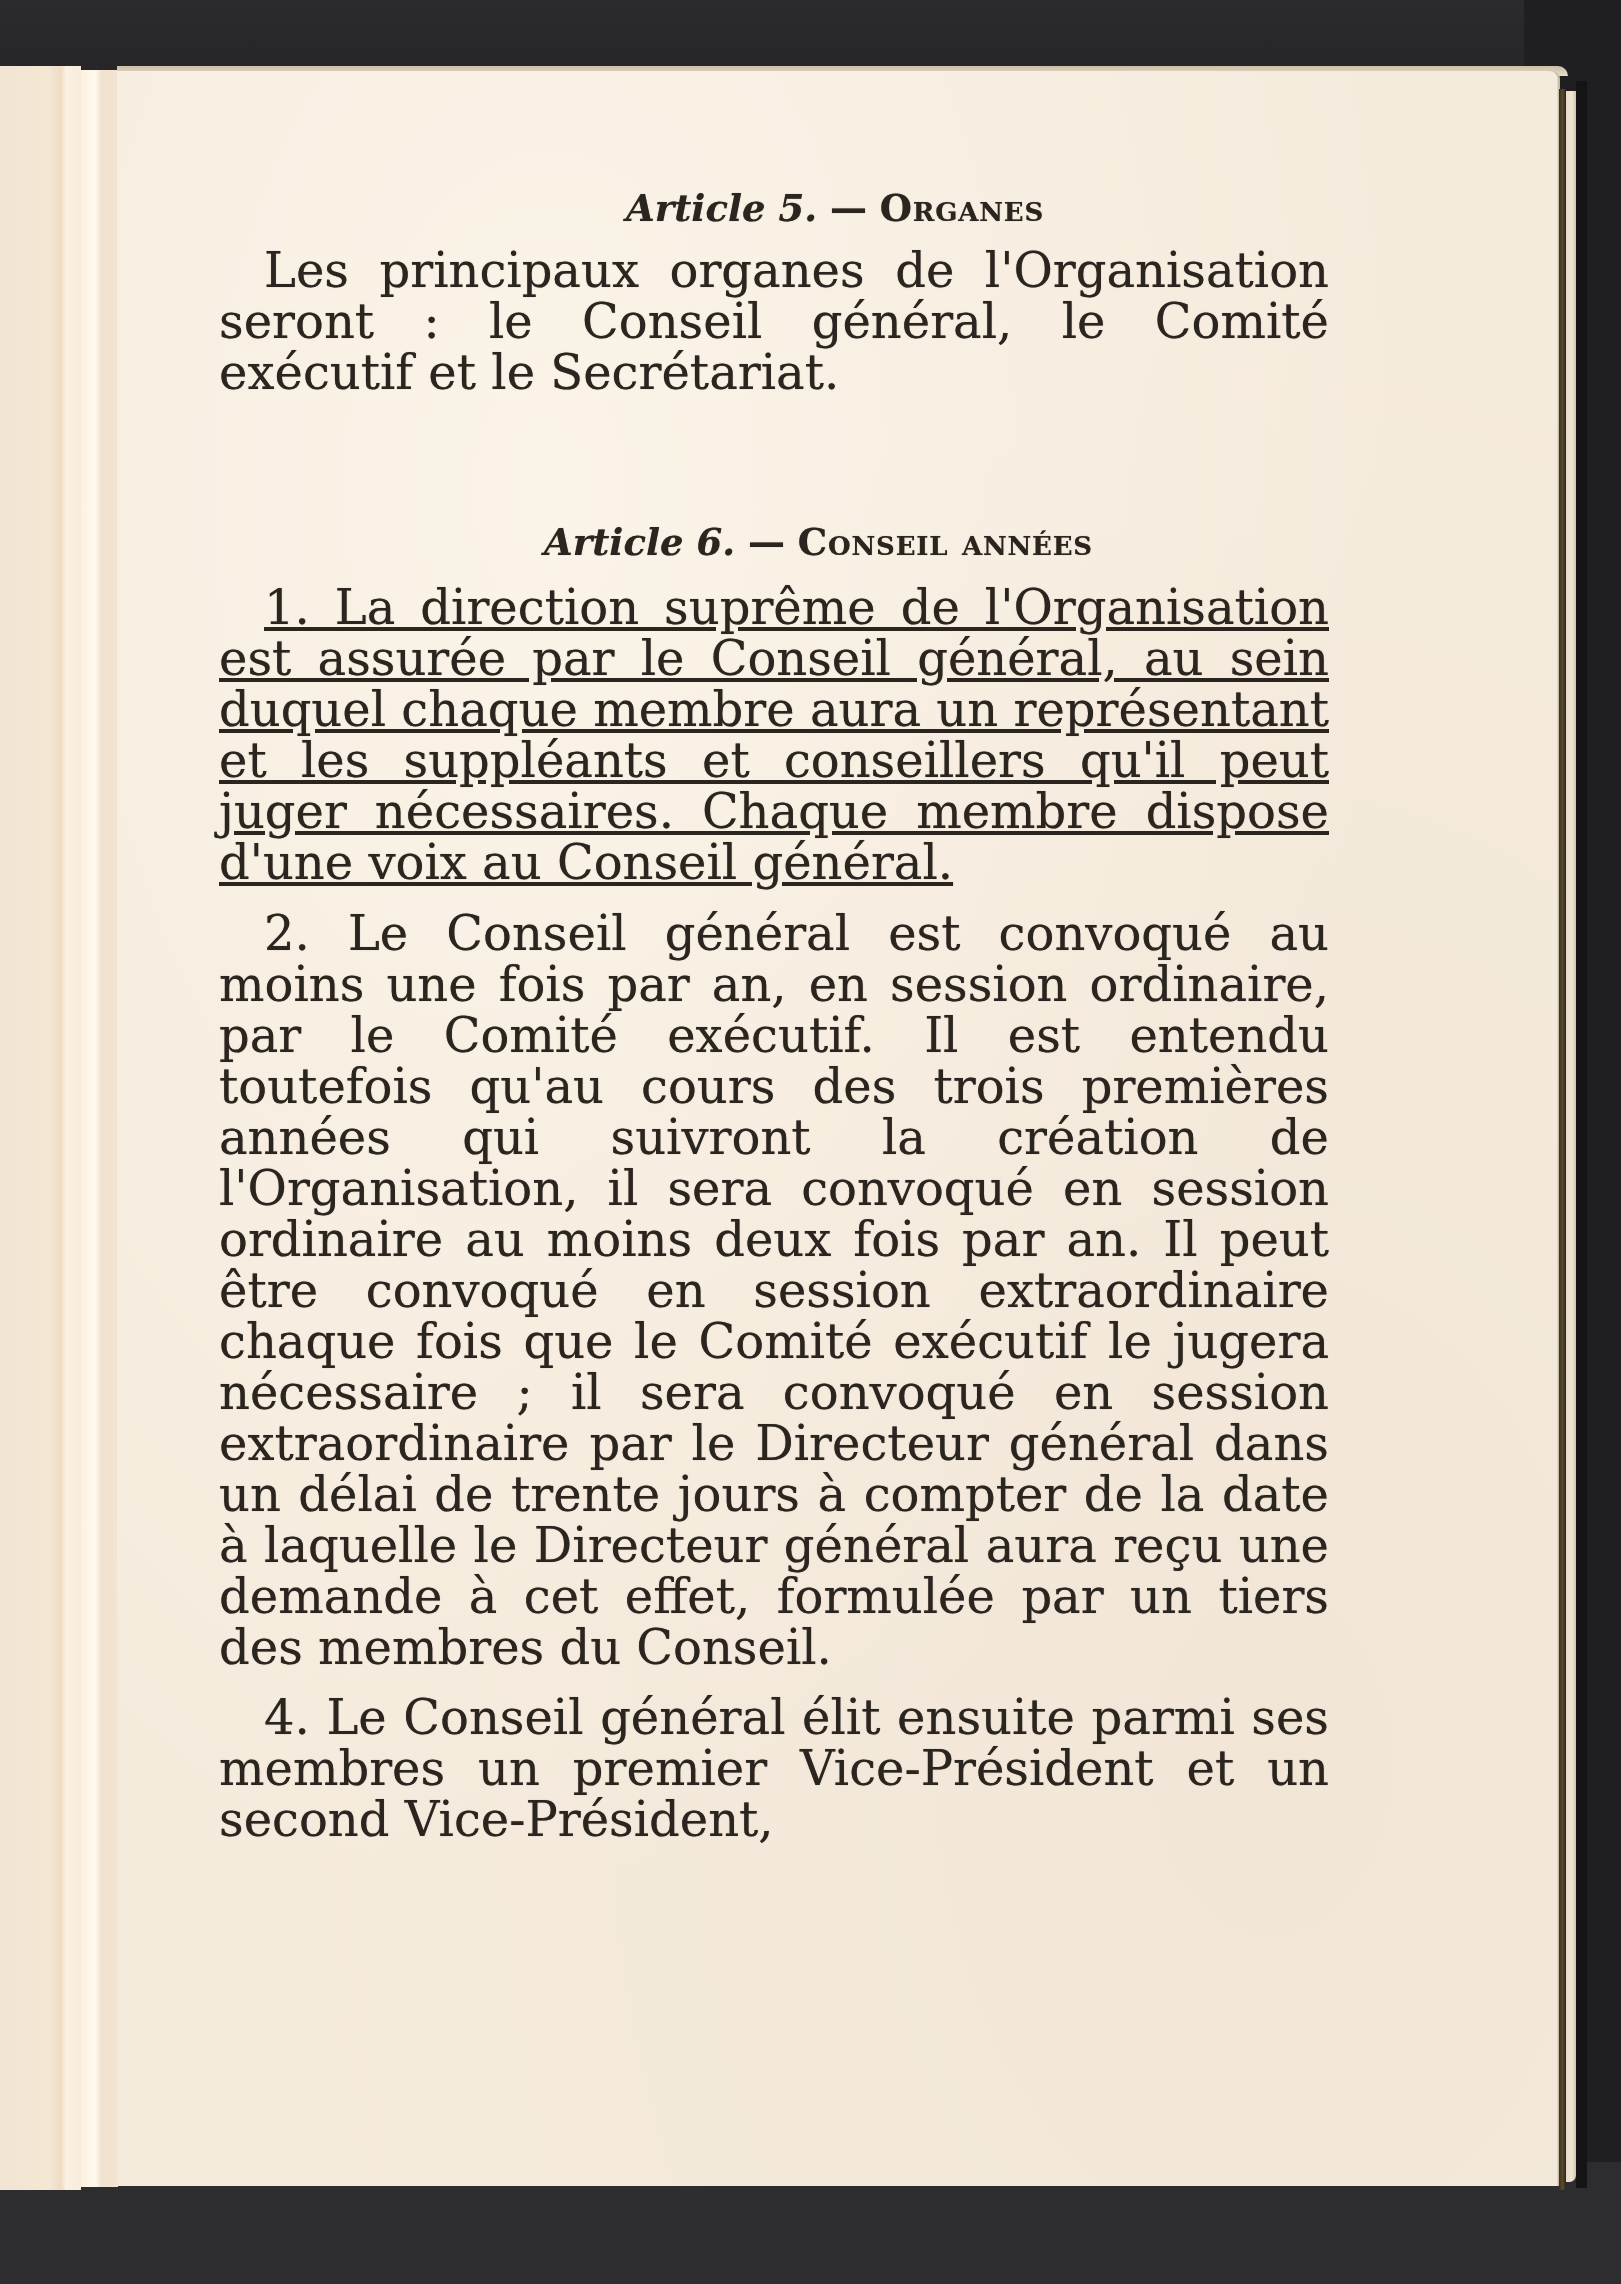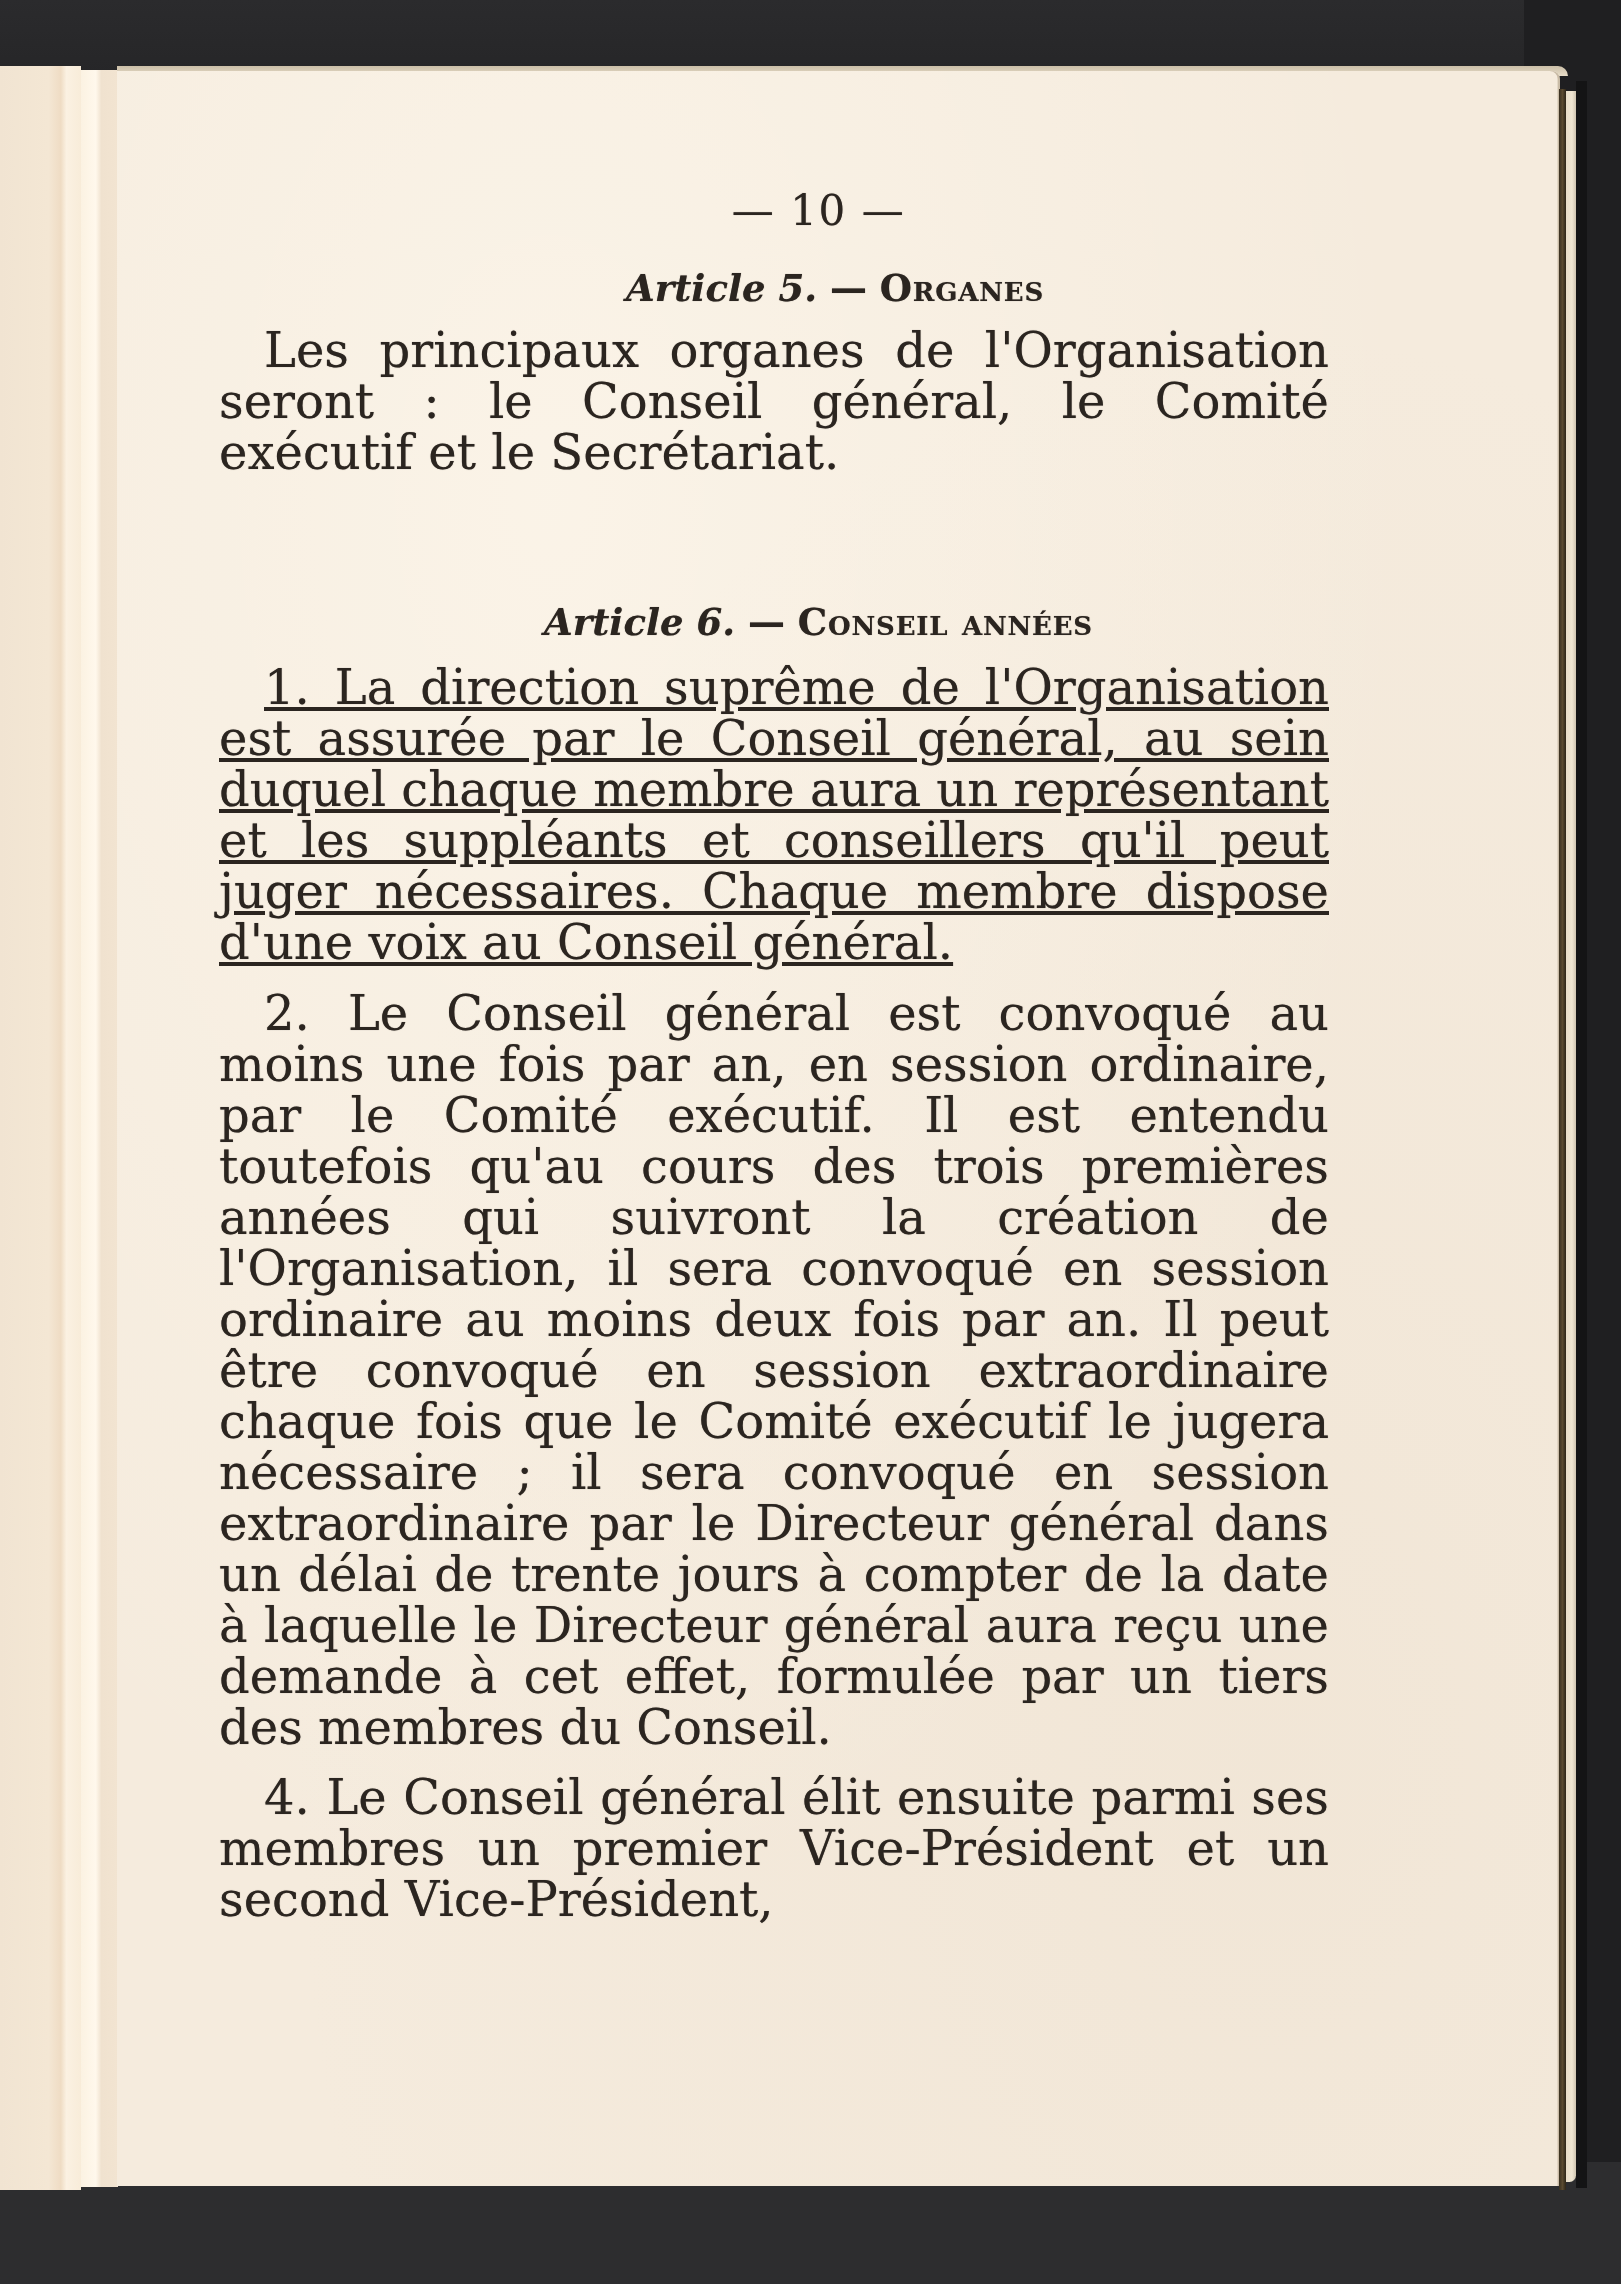--- a/index.html
+++ b/index.html
@@ -124,21 +124,20 @@
 <div class="left-page"></div>
 <div class="gutter"></div>
 
 <div class="page-top-edge"></div>
 <div class="page"></div>
 <div class="page-edge-1"></div>
 <div class="page-edge-2"></div>
 <div class="page-edge-shadow"></div>
 
 <div class="content">
-  <div class="page-number">— 10 —</div>
 
   <h2 class="article-heading" id="h5">
     <span class="art-label">Article 5.</span><span> — </span><span class="art-title">Organes</span>
   </h2>
   <p class="para indent" id="p5">Les principaux organes de l'Organisation seront : le Conseil général, le Comité exécutif et le Secrétariat.</p>
 
   <h2 class="article-heading" id="h6">
     <span class="art-label">Article 6.</span><span> — </span><span class="art-title">Conseil années</span>
   </h2>
   <p class="para indent" id="p6-1">1. La direction suprême de l'Organisation est assurée par le Conseil général, au sein duquel chaque membre aura un représentant et les suppléants et conseillers qu'il peut juger nécessaires. Chaque membre dispose d'une voix au Conseil général.</p>

